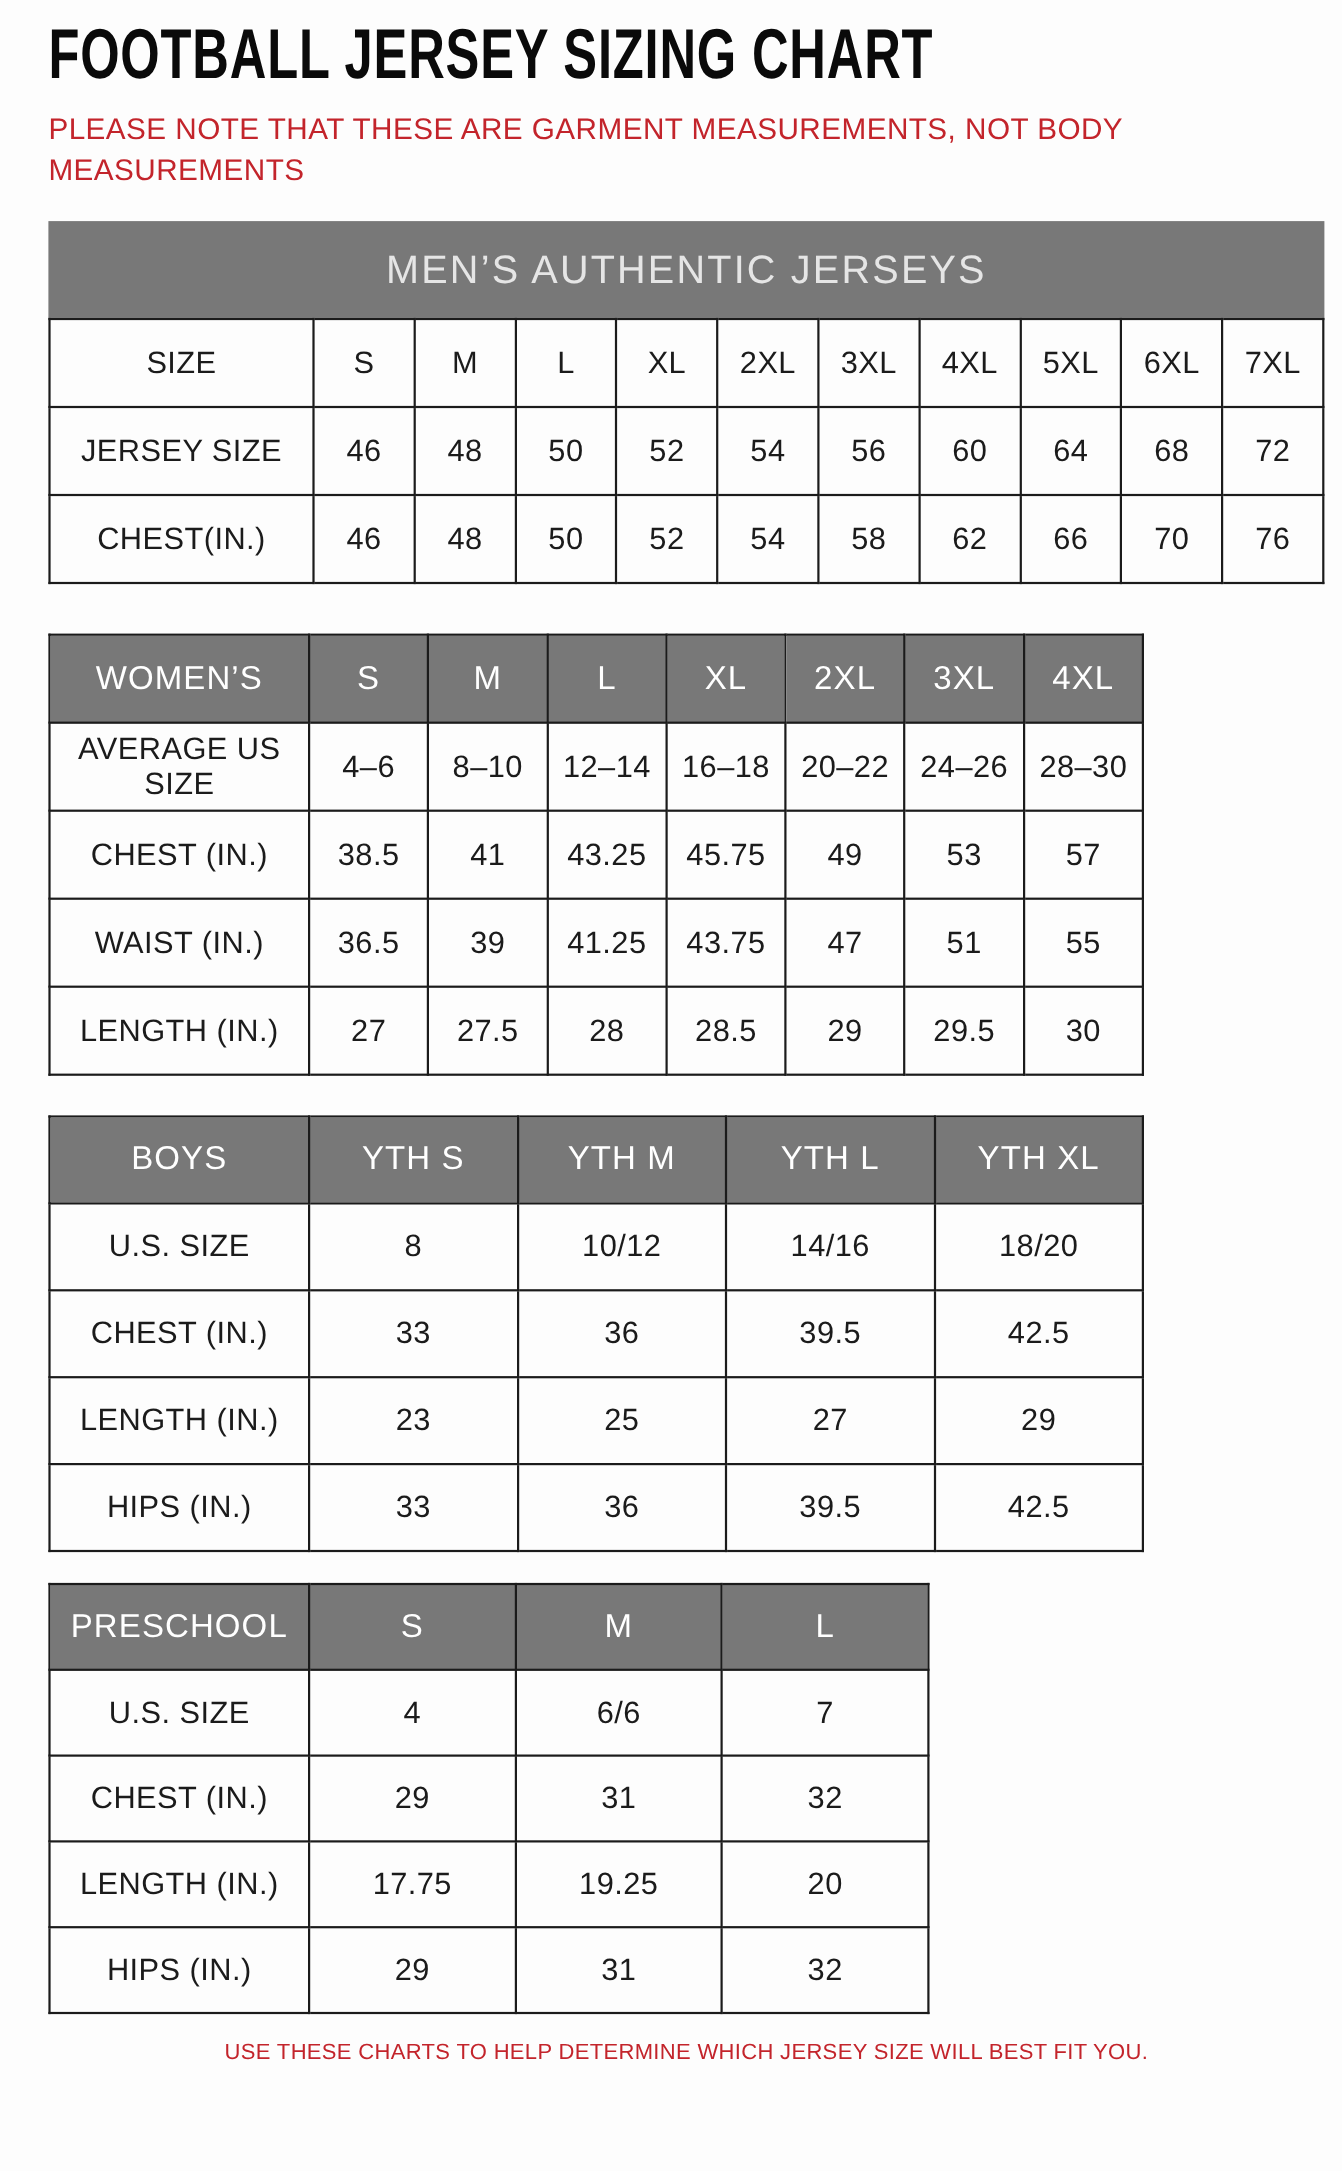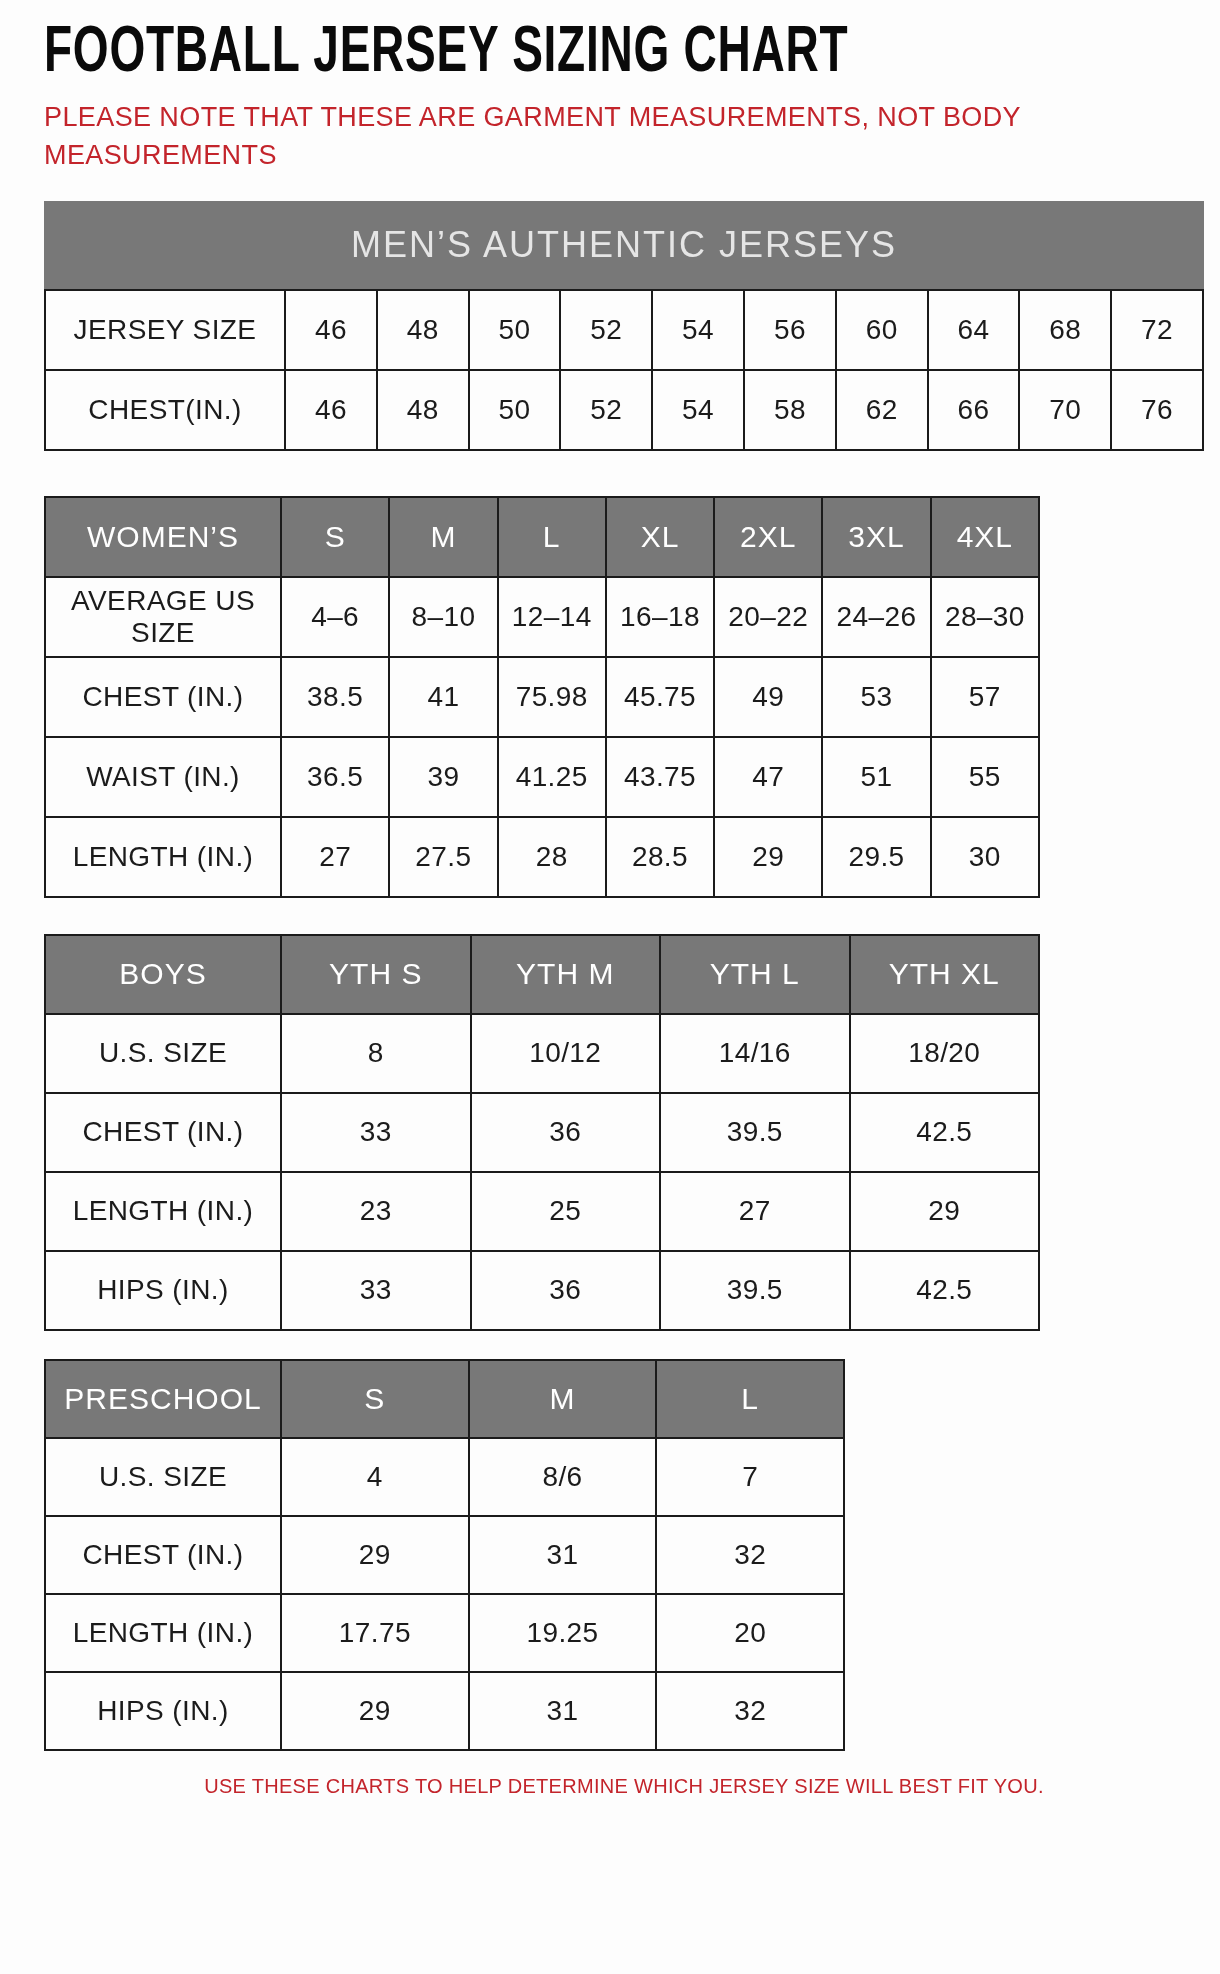--- a/index.html
+++ b/index.html
@@ -97,20 +97,33 @@
 
   <h1 class="title">FOOTBALL JERSEY SIZING CHART</h1>
 
   <div class="note">PLEASE NOTE THAT THESE ARE GARMENT MEASUREMENTS, NOT BODY MEASUREMENTS</div>
 
   <div class="section-mens">
     <div class="banner">MEN’S AUTHENTIC JERSEYS</div>
     <table class="mens">
         <tbody>
           <tr>
+            <td class="label-col">SIZE</td>
+            <td>S</td>
+            <td>M</td>
+            <td>L</td>
+            <td>XL</td>
+            <td>2XL</td>
+            <td>3XL</td>
+            <td>4XL</td>
+            <td>5XL</td>
+            <td>6XL</td>
+            <td>7XL</td>
+          </tr>
+          <tr>
             <td class="label-col">JERSEY SIZE</td>
             <td>46</td>
             <td>48</td>
             <td>50</td>
             <td>52</td>
             <td>54</td>
             <td>56</td>
             <td>60</td>
             <td>64</td>
             <td>68</td>
@@ -153,21 +166,21 @@
             <td>12–14</td>
             <td>16–18</td>
             <td>20–22</td>
             <td>24–26</td>
             <td>28–30</td>
           </tr>
           <tr>
             <td class="label-col">CHEST (IN.)</td>
             <td>38.5</td>
             <td>41</td>
-            <td>75.98</td>
+            <td>43.25</td>
             <td>45.75</td>
             <td>49</td>
             <td>53</td>
             <td>57</td>
           </tr>
           <tr>
             <td class="label-col">WAIST (IN.)</td>
             <td>36.5</td>
             <td>39</td>
             <td>41.25</td>
@@ -237,21 +250,21 @@
         <tbody>
           <tr class="head-row">
             <td class="label-col">PRESCHOOL</td>
             <td>S</td>
             <td>M</td>
             <td>L</td>
           </tr>
           <tr>
             <td class="label-col">U.S. SIZE</td>
             <td>4</td>
-            <td>8/6</td>
+            <td>6/6</td>
             <td>7</td>
           </tr>
           <tr>
             <td class="label-col">CHEST (IN.)</td>
             <td>29</td>
             <td>31</td>
             <td>32</td>
           </tr>
           <tr>
             <td class="label-col">LENGTH (IN.)</td>

